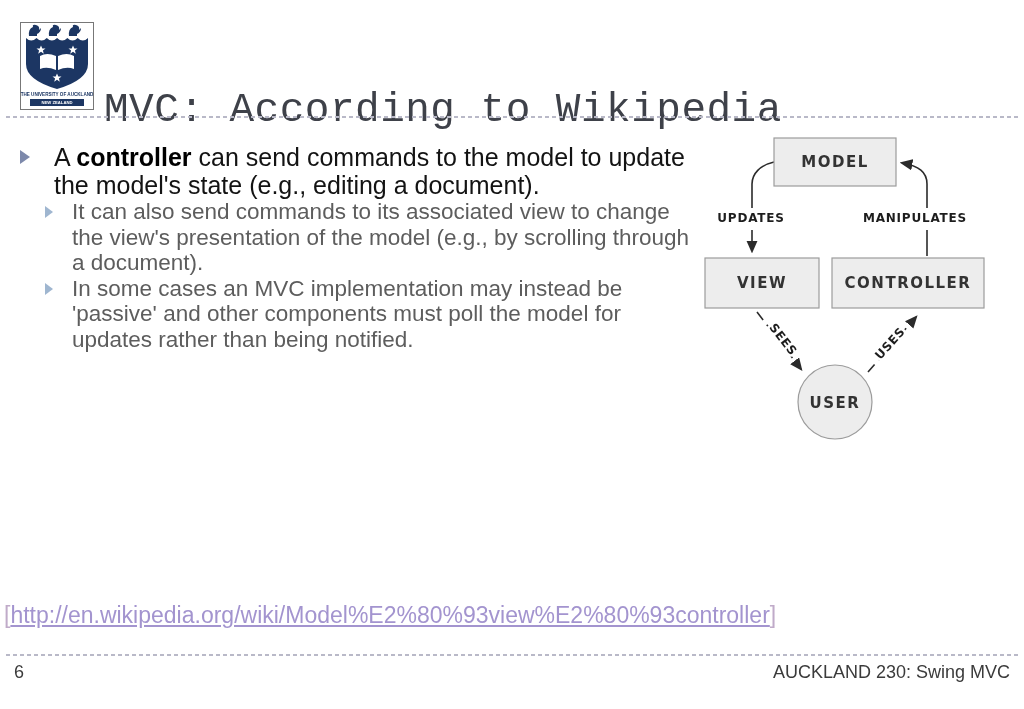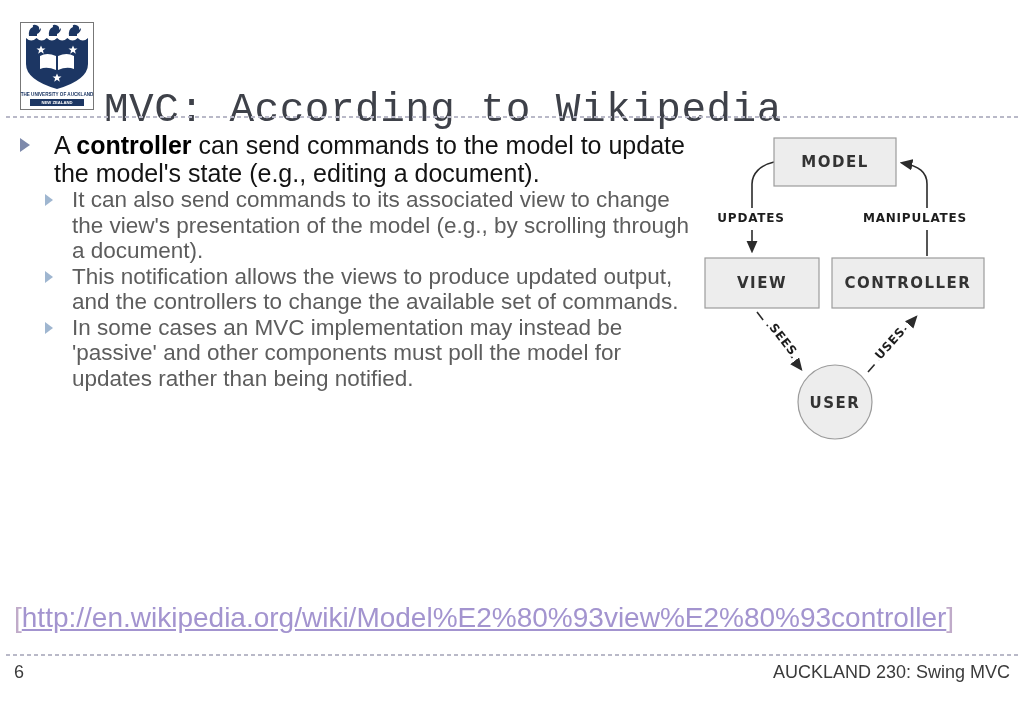--- a/index.html
+++ b/index.html
@@ -12,32 +12,32 @@
          font-family:Liberation Mono, monospace;font-size:41px;font-weight:400;
          color:#3e4149;letter-spacing:.5px;white-space:nowrap;}
   .rule{position:absolute;left:6px;right:6px;height:2px;
         background:repeating-linear-gradient(90deg,#b9b9c8 0 4px,transparent 4px 7px);}
   .rule-top{top:116px;}
   .rule-bottom{top:654px;}
 
   
   .content{position:absolute;left:20px;top:127px;width:672px;}
   .b1{display:flex;margin-top:9px;}
-  .b1:first-child{margin-top:4px;justify-content:space-between;}
+  .b1:first-child{margin-top:16px;justify-content:space-between;}
   .b2{display:flex;margin-left:25px;}
   .m1{flex:0 0 24px;margin-top:7px;width:0;height:0;
       border-left:10px solid #7d89ab;border-top:7px solid transparent;border-bottom:7px solid transparent;}
   .m2{flex:0 0 19px;margin-top:7px;width:0;height:0;
       border-left:8px solid #9fb6d0;border-top:6px solid transparent;border-bottom:6px solid transparent;}
   .t1{font-size:25px;line-height:28px;color:#131313;width:648px;}
   .t1 b{font-weight:700;color:#000;}
   .t2{font-size:22.5px;line-height:25.5px;color:#5d5d5d;width:628px;}
 
   
-  .link-row{position:absolute;left:14px;top:602px;font-size:28px;white-space:nowrap;}
+  .link-row{position:absolute;left:4px;top:602px;font-size:23px;white-space:nowrap;}
   .bracket{color:#c0abc9;}
   .url{color:#a394cf;text-decoration:underline;cursor:pointer;}
   .page-num{position:absolute;left:14px;top:662px;font-size:18px;color:#3b3b3b;}
   .course{position:absolute;right:14px;top:662px;font-size:18px;color:#3b3b3b;}
 
   
   .diagram{position:absolute;left:688px;top:120px;width:330px;height:335px;}
   .diagram text{font-family:"DejaVu Sans","Liberation Sans",sans-serif;}
   .nodeLabel{font-size:15px;font-weight:bold;fill:#333;letter-spacing:1.5px;}
   .edgeLabel{font-size:12px;font-weight:bold;fill:#1d1d1d;letter-spacing:.8px;}
@@ -101,24 +101,20 @@
       <span class="m1"></span>
       <div class="t1"><span>A </span><b>controller</b><span> can send commands to the model to update the model's state (e.g., editing a document).</span></div>
     </div>
 
     <div class="b2">
       <span class="m2"></span>
       <div class="t2">It can also send commands to its associated view to change the view's presentation of the model (e.g., by scrolling through a document).</div>
     </div>
 
 
-    <div class="b2">
-      <span class="m2"></span>
-      <div class="t2">This notification allows the views to produce updated output, and the controllers to change the available set of commands.</div>
-    </div>
 
     <div class="b2">
       <span class="m2"></span>
       <div class="t2">In some cases an MVC implementation may instead be 'passive' and other components must poll the model for updates rather than being notified.</div>
     </div>
 
 
   </div>
 
   <svg class="diagram" viewBox="0 0 330 335">

